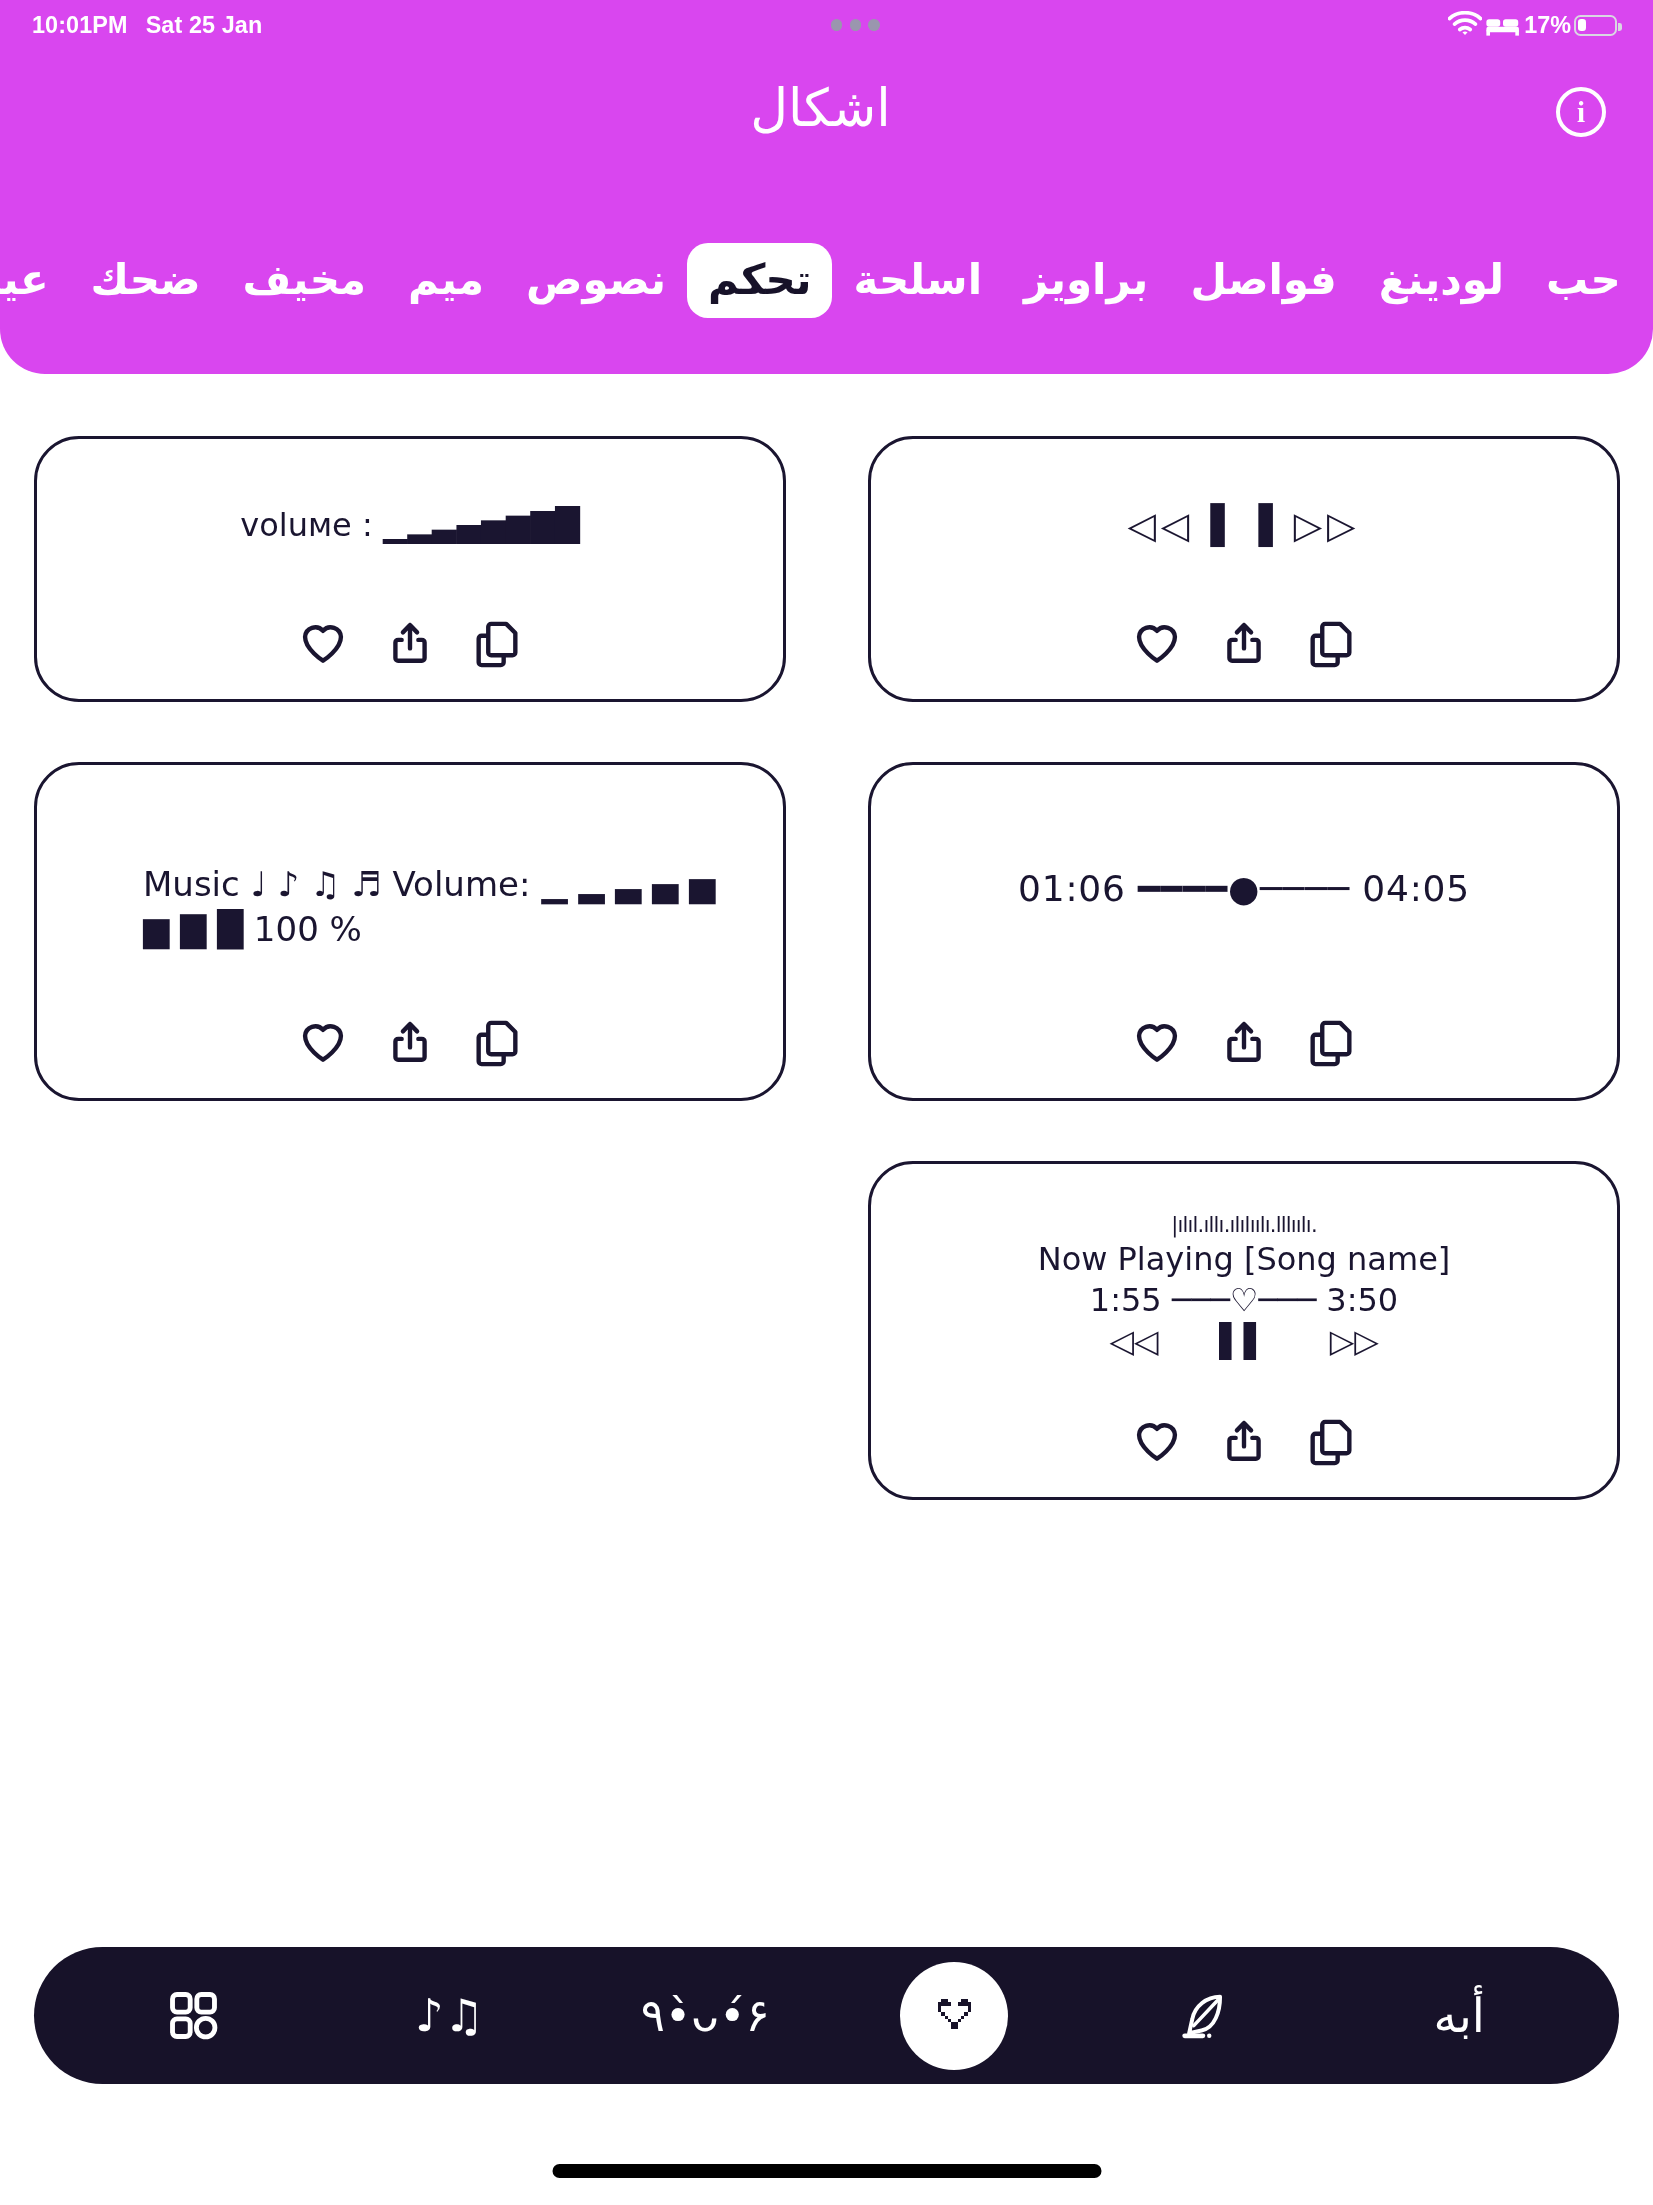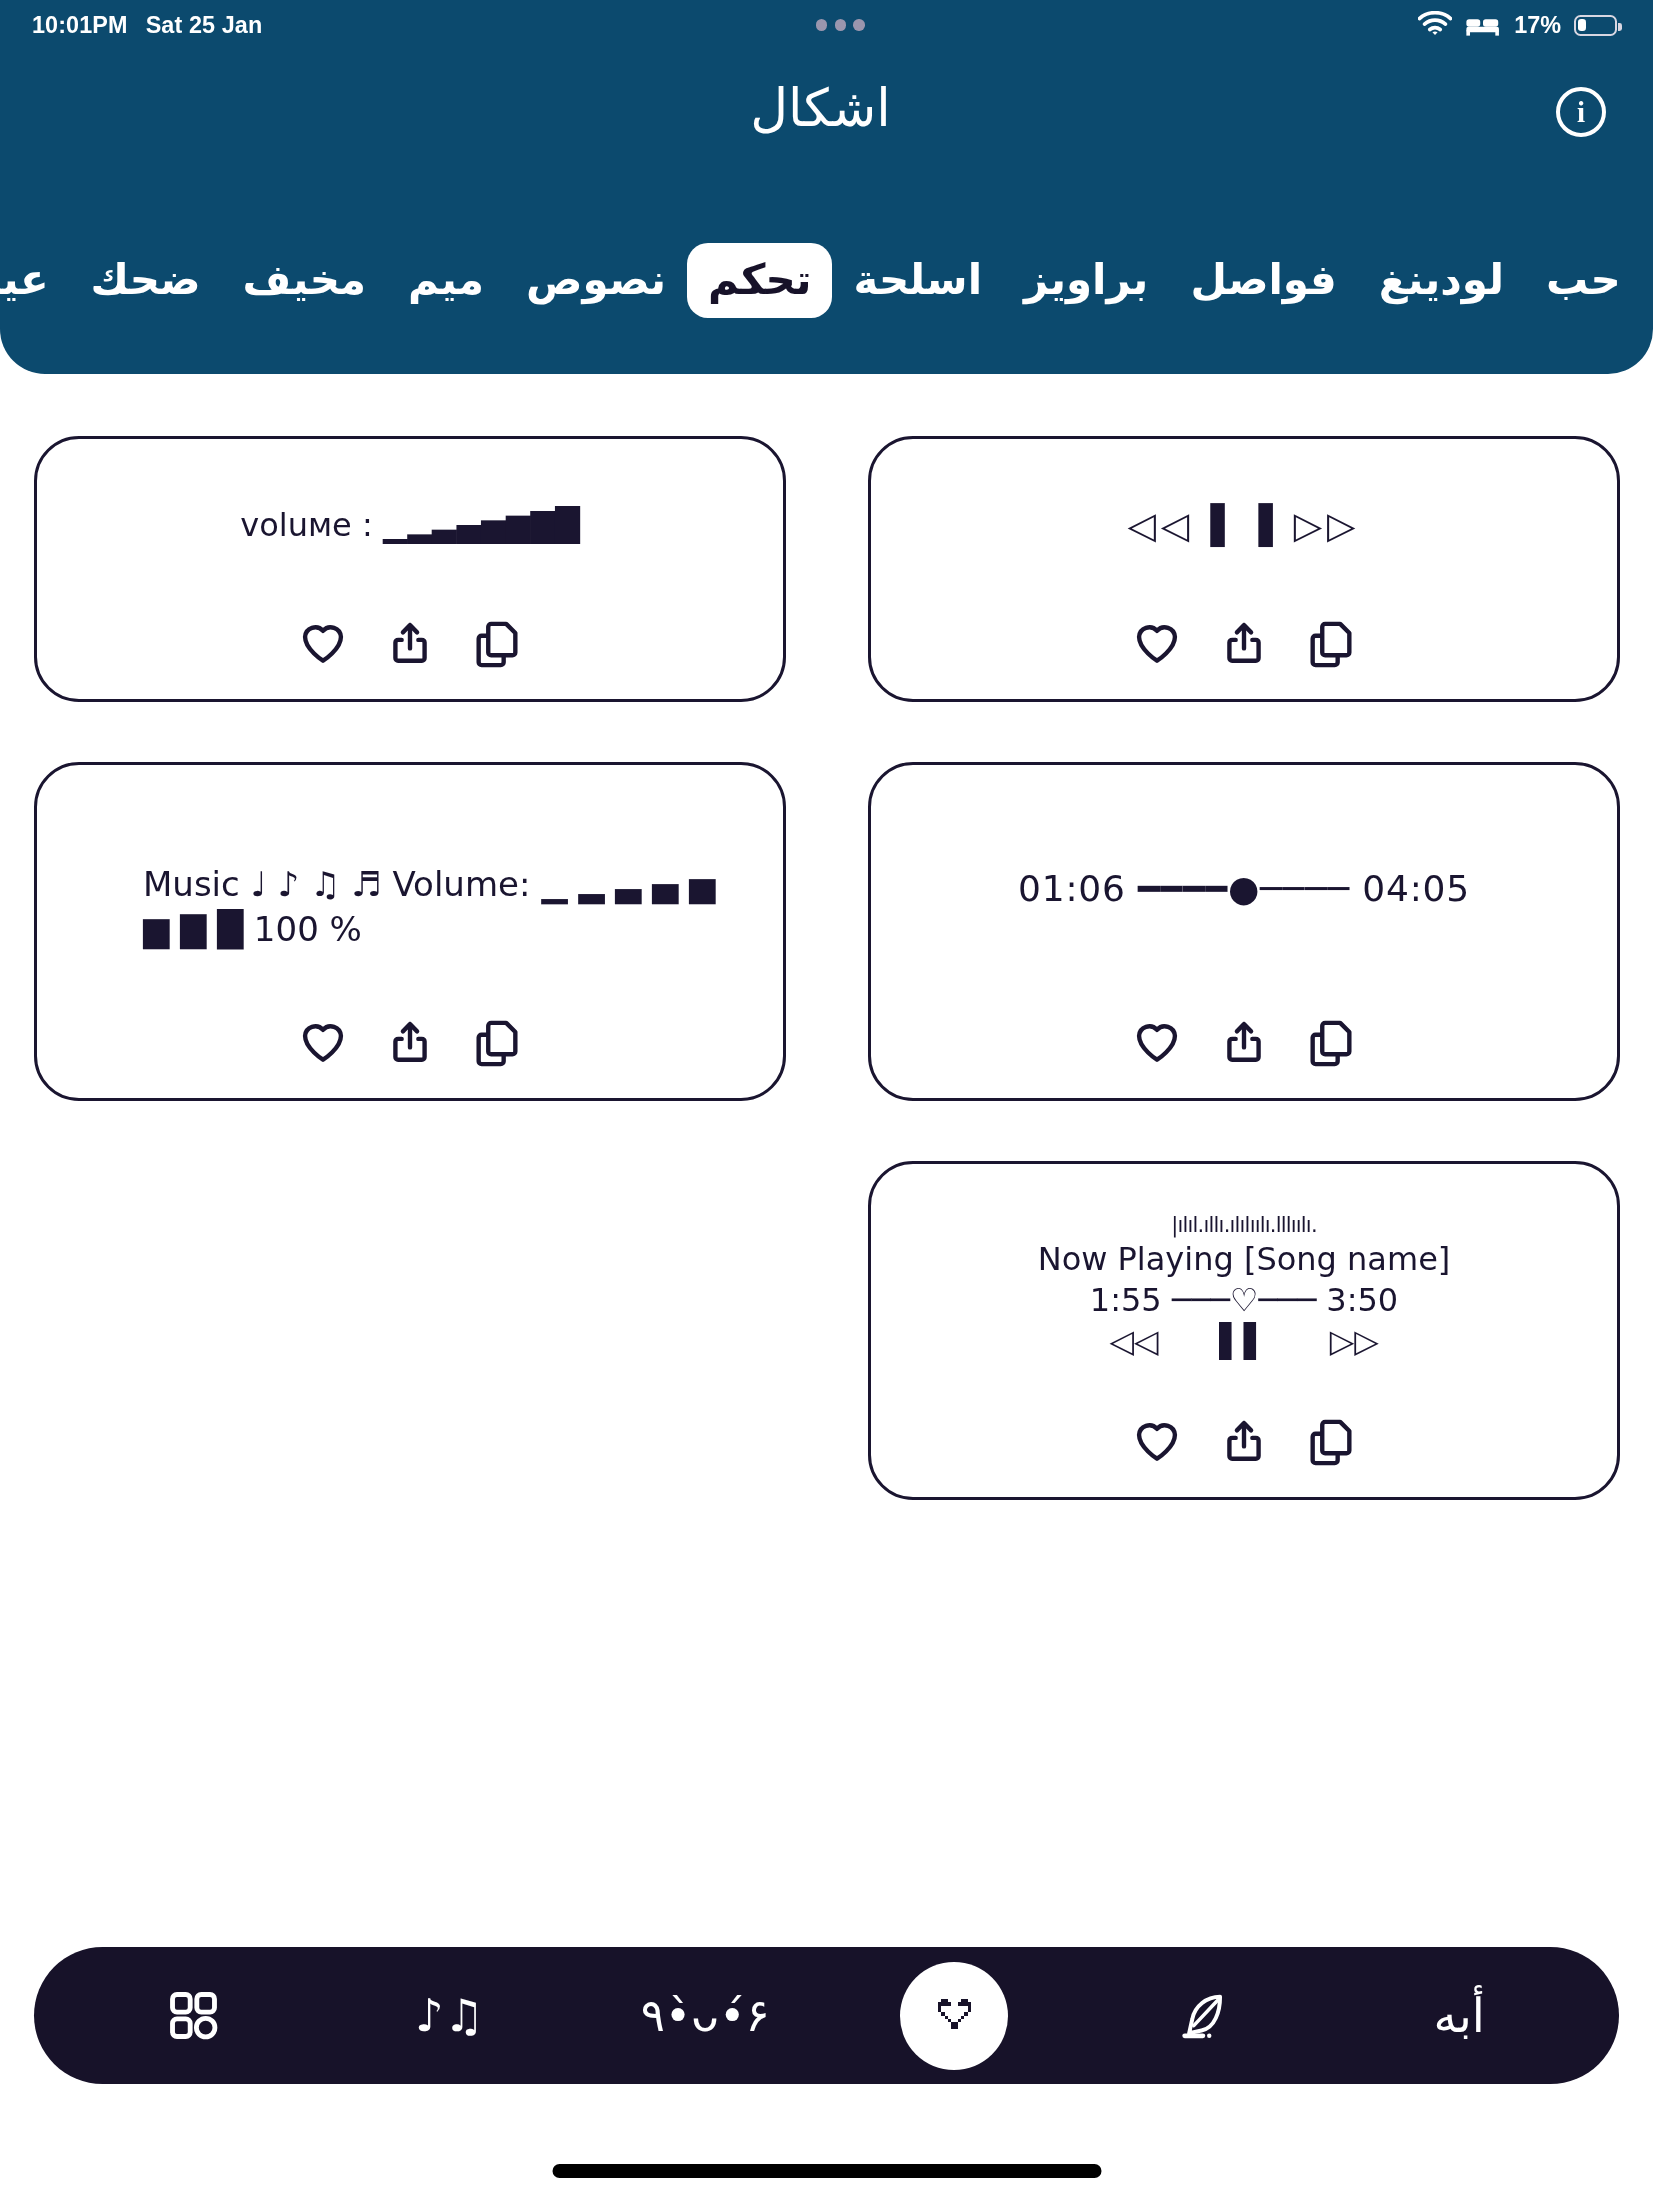--- a/index.html
+++ b/index.html
@@ -7,37 +7,37 @@
     width:1653px; height:2205px;
     background:#ffffff;
     font-family:"Liberation Sans","DejaVu Sans",sans-serif;
     overflow:hidden;
   }
   #app{ position:relative; width:1653px; height:2205px; background:#ffffff; }
 
   
   .header-shell{
     position:absolute; top:0; left:0; width:1653px; height:374px;
-    background:#0c4a6e;
+    background:#d946ef;
     border-bottom-left-radius:45px; border-bottom-right-radius:45px;
   }
 
   
   .statusbar{
     position:absolute; top:0; left:0; width:1653px; height:50px;
     display:flex; align-items:center;
     padding:0 36px 0 32px;
     color:#ffffff;
   }
   .sb-left{ display:flex; align-items:baseline; gap:18px; }
   .sb-time{ font-size:23.4px; font-weight:600; letter-spacing:0.1px; }
   .sb-date{ font-size:23.4px; font-weight:700; letter-spacing:0.1px; }
   .sb-center{ flex:1; display:flex; justify-content:center; align-items:center; gap:7.3px; }
   .sb-dot{ width:11.3px; height:11.3px; border-radius:50%; background:#9a96ae; }
-  .sb-right{ display:flex; align-items:center; gap:13px; }
+  .sb-right{ display:flex; align-items:center; gap:3px; }
   .sb-pct{ font-size:23.4px; font-weight:600; }
   .batt{
     position:relative; width:43px; height:21px;
     border:2.4px solid #d9d7e2; border-radius:6.5px;
   }
   .batt::after{
     content:""; position:absolute; right:-7.3px; top:6.5px;
     width:4px; height:8px; background:#d9d7e2; border-radius:0 2.4px 2.4px 0;
   }
   .batt-fill{

